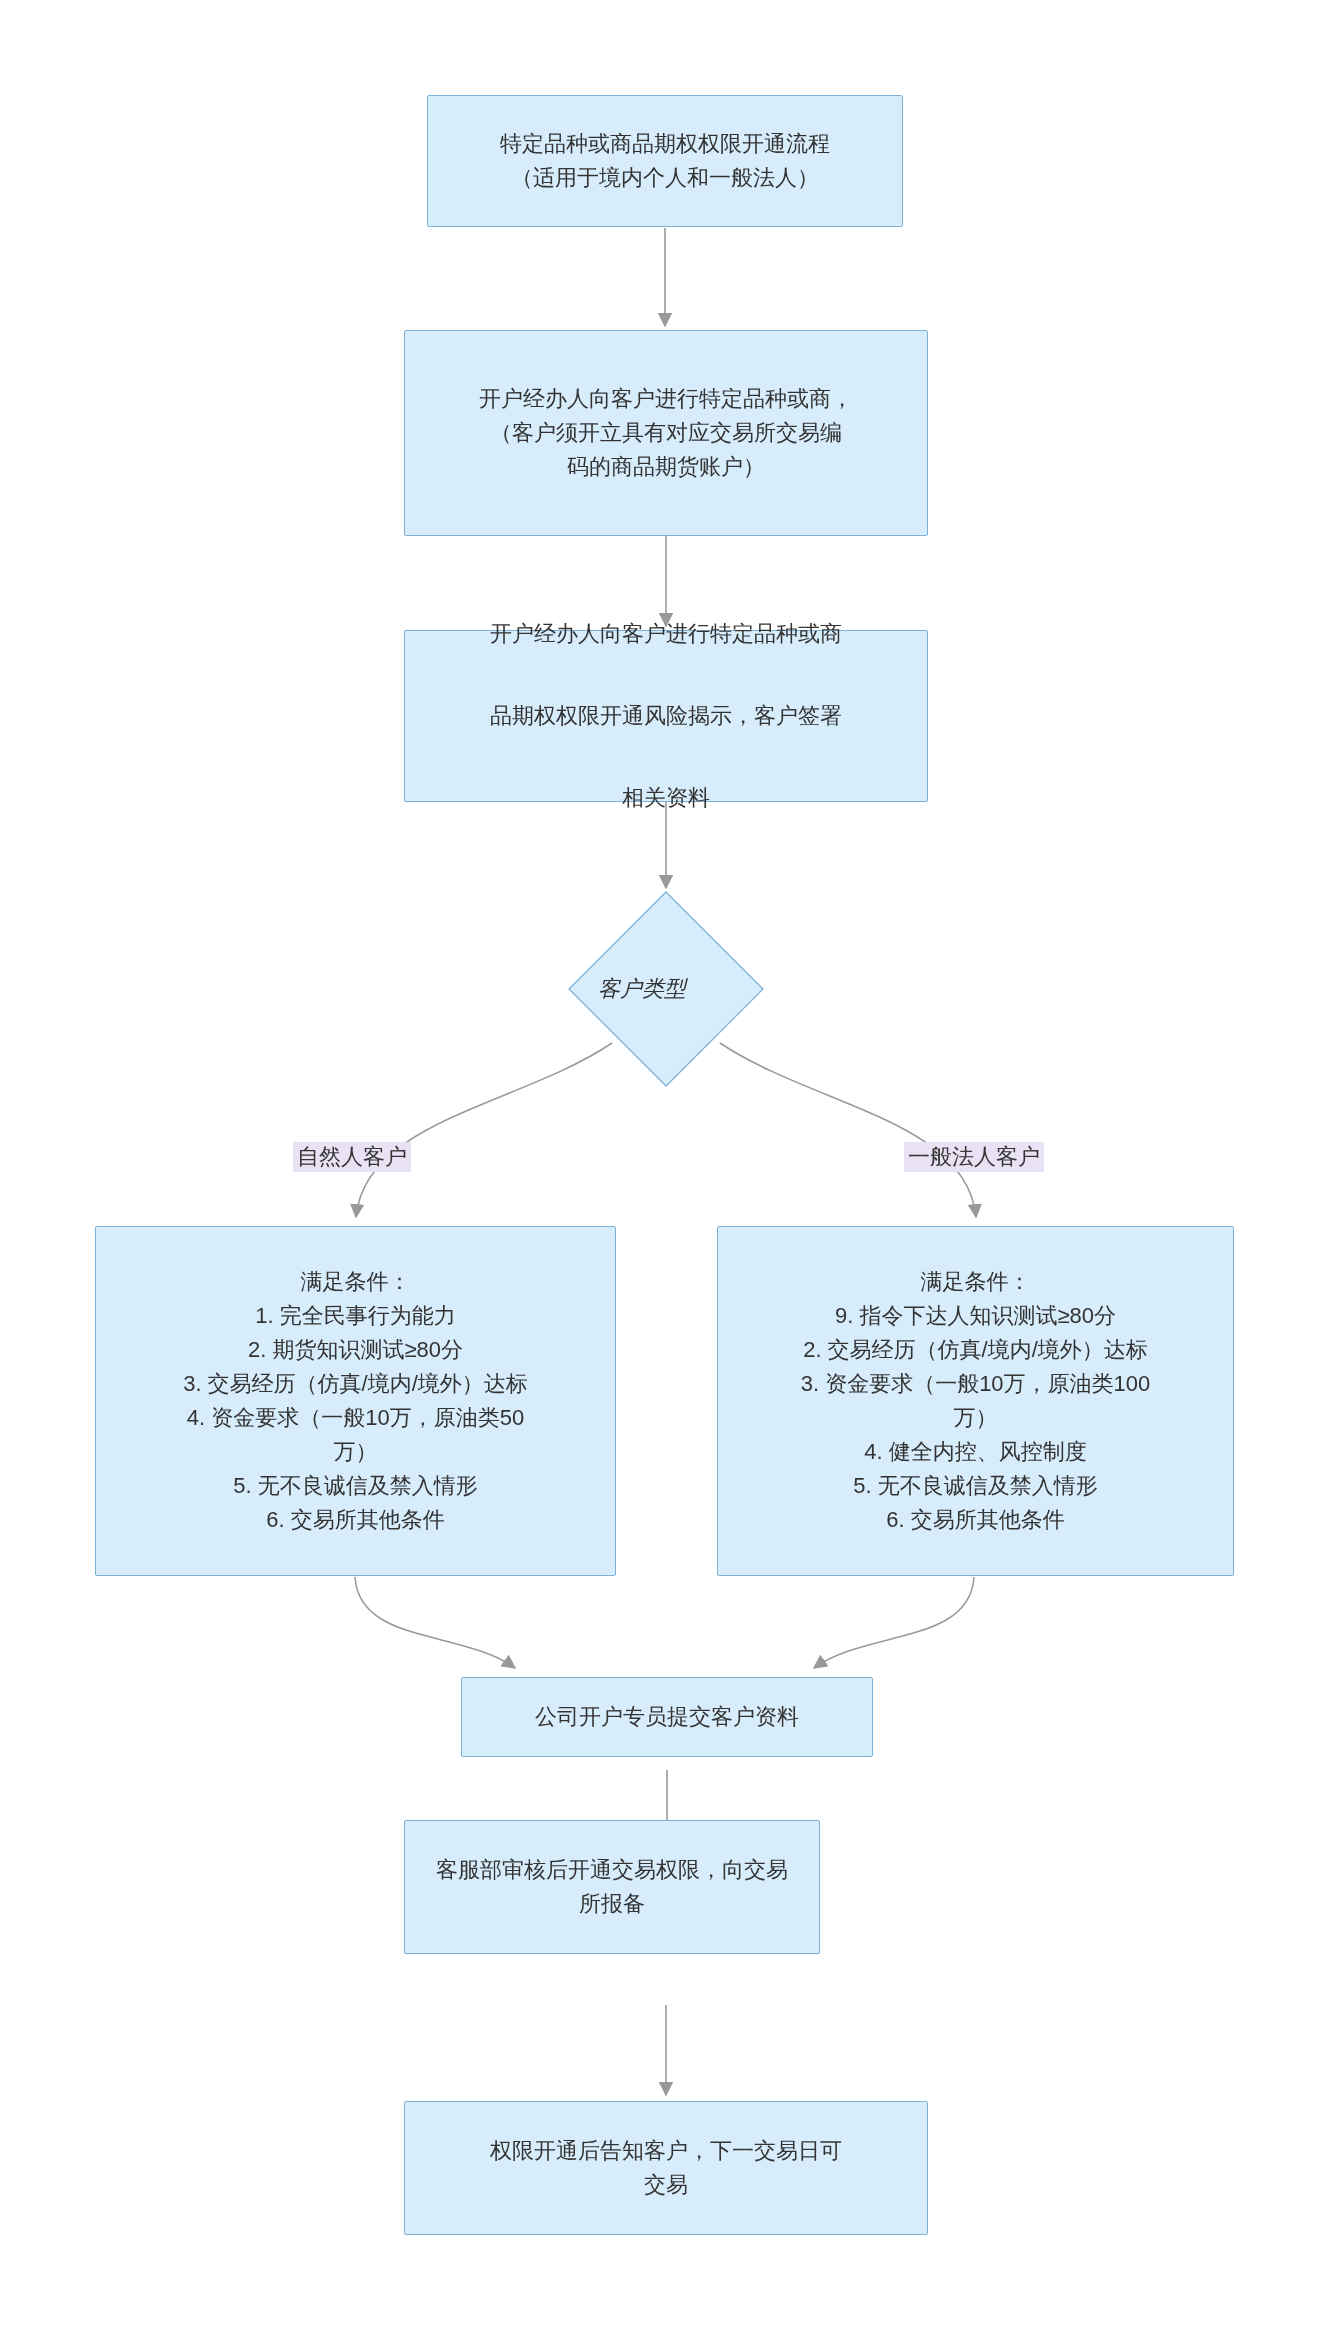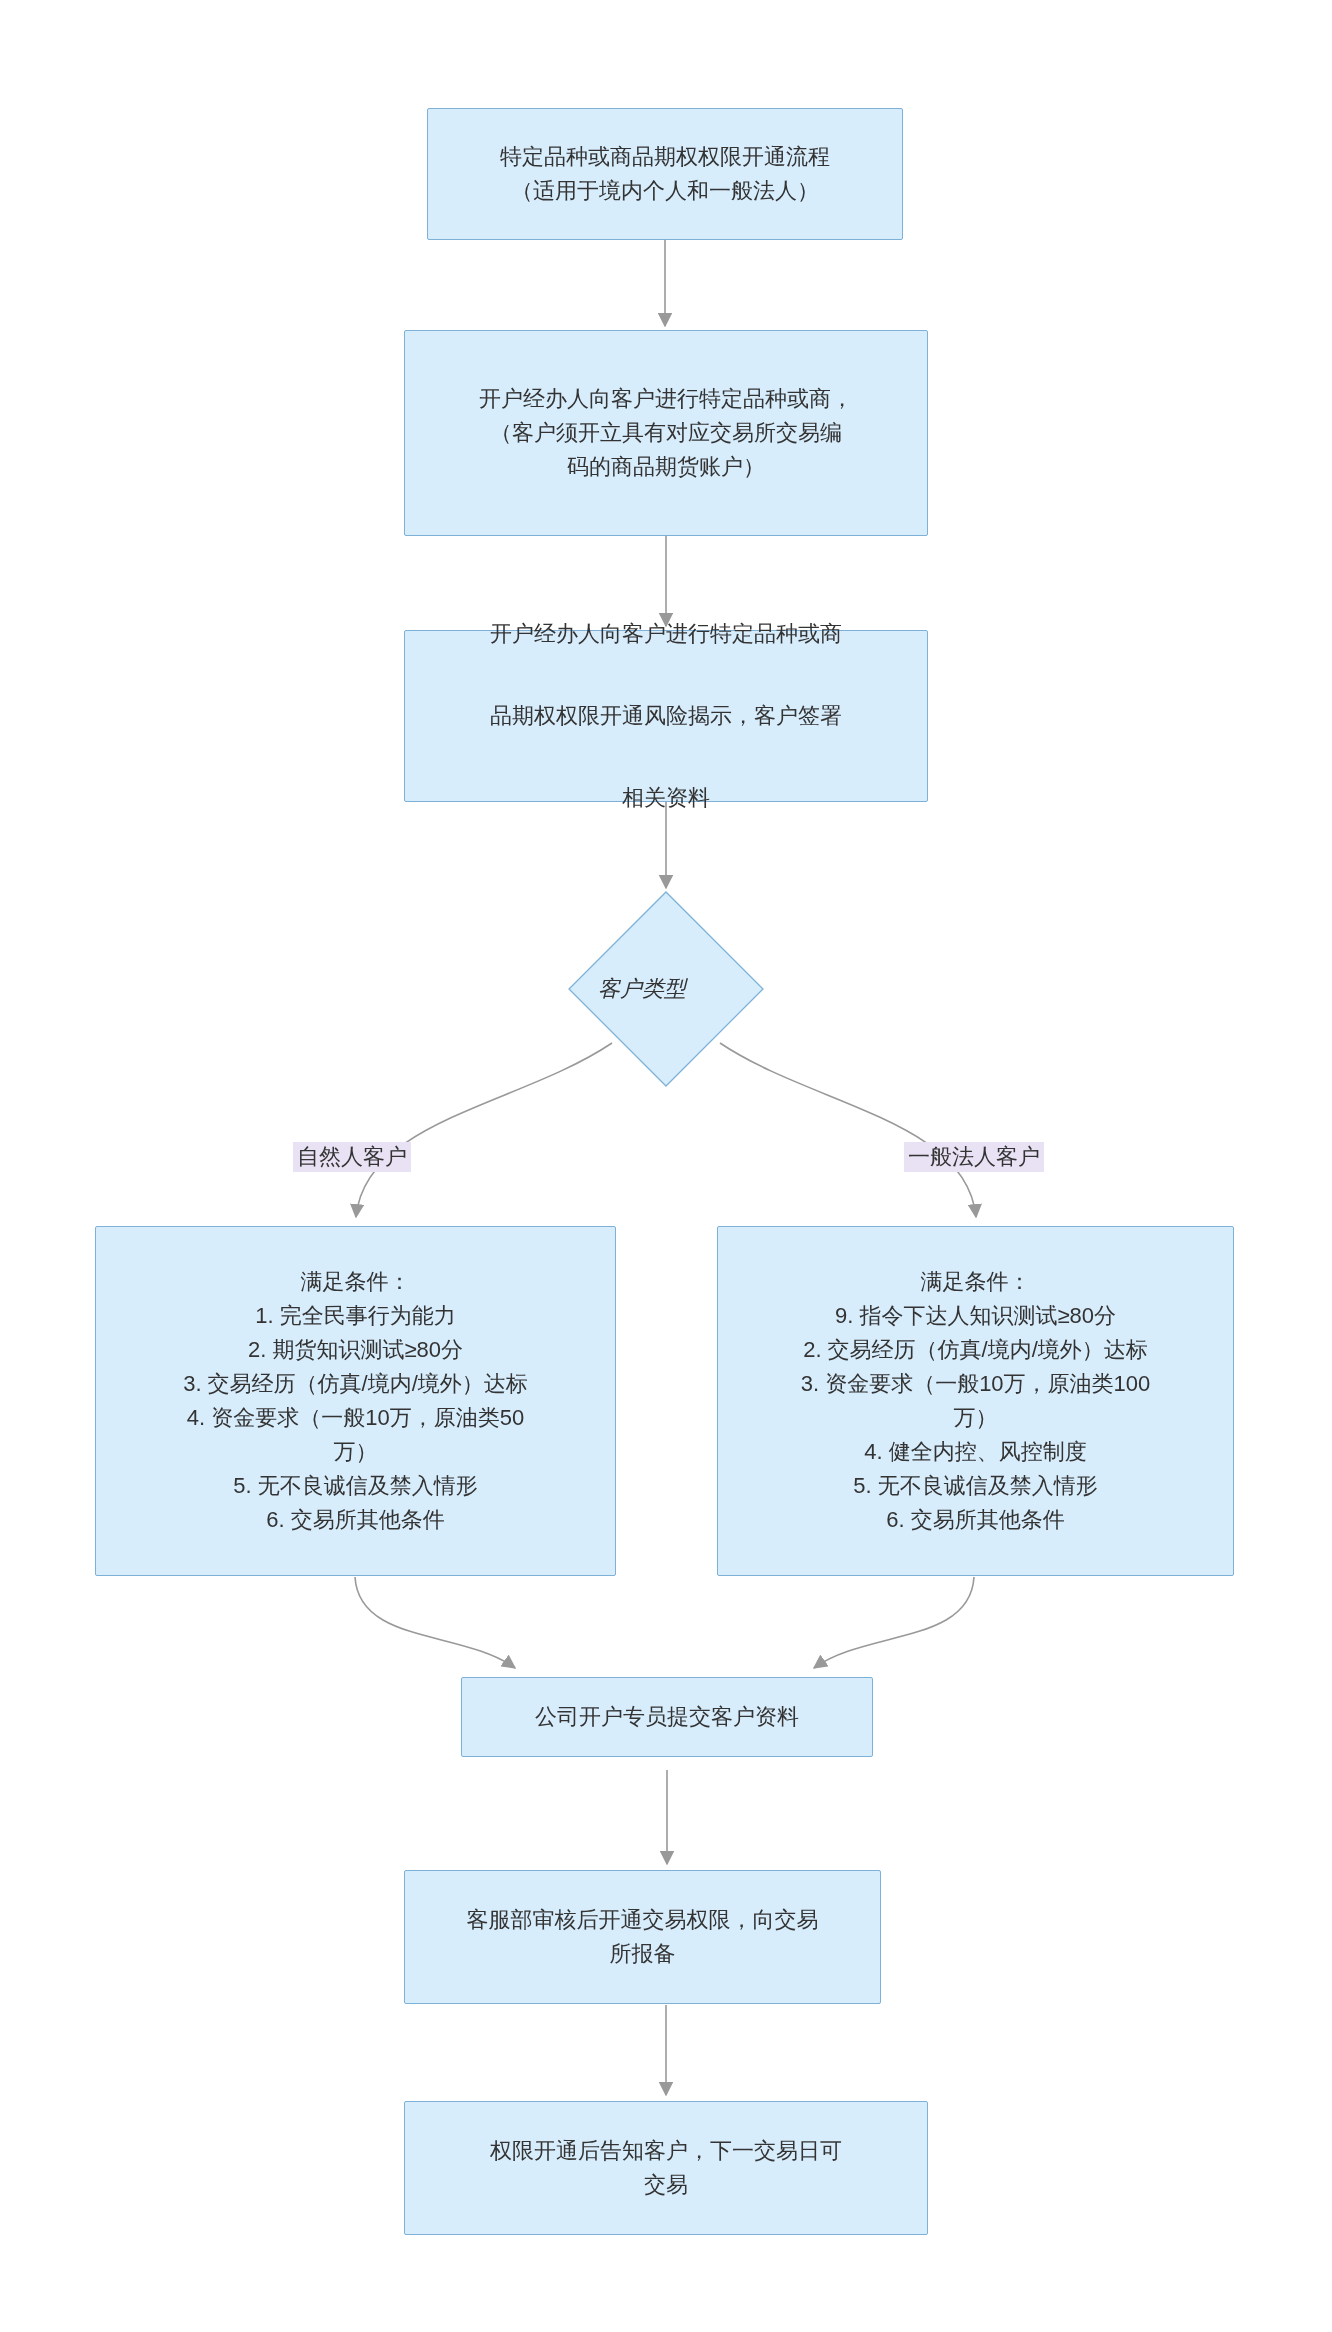--- a/index.html
+++ b/index.html
@@ -99,21 +99,21 @@
 
     <path class="edge" d="M 974 1577 C 970 1644 867 1630 814 1668" marker-end="url(#arrowhead)"></path>
 
     <path class="edge" d="M 667 1770 L 667 1864" marker-end="url(#arrowhead)"></path>
 
     <path class="edge" d="M 666 2005 L 666 2095" marker-end="url(#arrowhead)"></path>
 
     <polygon class="diamond-shape" points="666,892 763,989 666,1086 569,989"></polygon>
   </svg>
 
-  <div class="node" style="left:427px; top:108px; width:476px; height:132px;">
+  <div class="node" style="left:427px; top:95px; width:476px; height:132px;">
       <div class="node-line">特定品种或商品期权权限开通流程</div>
       <div class="node-line">（适用于境内个人和一般法人）</div>
     </div>
 
   <div class="node" style="left:404px; top:330px; width:524px; height:206px;">
       <div class="node-line">开户经办人向客户进行特定品种或商，</div>
       <div class="node-line">（客户须开立具有对应交易所交易编</div>
       <div class="node-line">码的商品期货账户）</div>
     </div>
 
@@ -146,21 +146,21 @@
       <div class="node-line">万）</div>
       <div class="node-line">4. 健全内控、风控制度</div>
       <div class="node-line">5. 无不良诚信及禁入情形</div>
       <div class="node-line">6. 交易所其他条件</div>
     </div>
 
   <div class="node" style="left:461px; top:1677px; width:412px; height:80px;">
       <div class="node-line">公司开户专员提交客户资料</div>
     </div>
 
-  <div class="node" style="left:404px; top:1870px; width:477px; height:134px;">
+  <div class="node" style="left:404px; top:1820px; width:416px; height:134px;">
       <div class="node-line">客服部审核后开通交易权限，向交易</div>
       <div class="node-line">所报备</div>
     </div>
 
   <div class="node" style="left:404px; top:2101px; width:524px; height:134px;">
       <div class="node-line">权限开通后告知客户，下一交易日可</div>
       <div class="node-line">交易</div>
     </div>
 
   <div class="edge-label" style="left:352px; top:1157px;">自然人客户</div>

